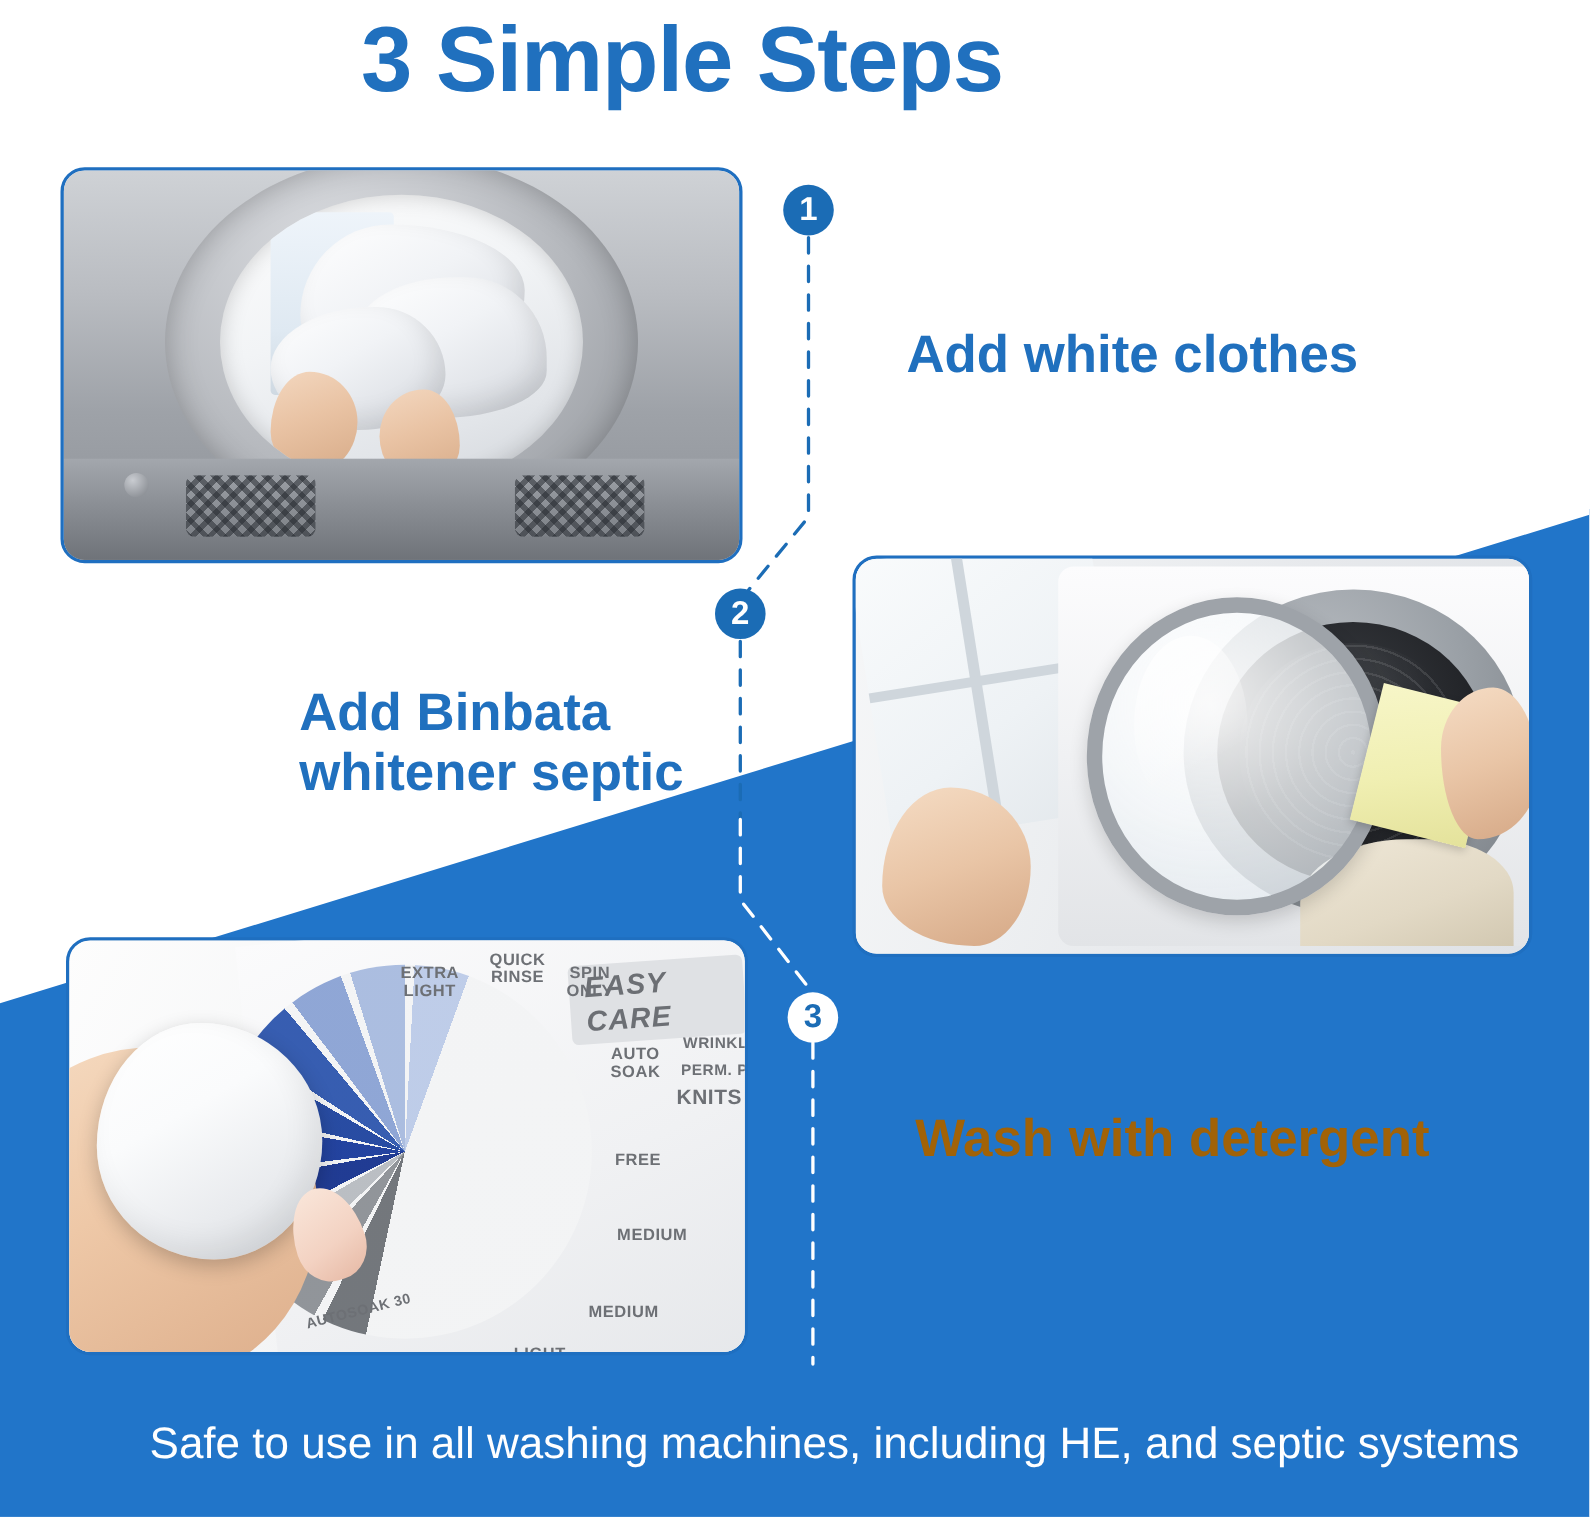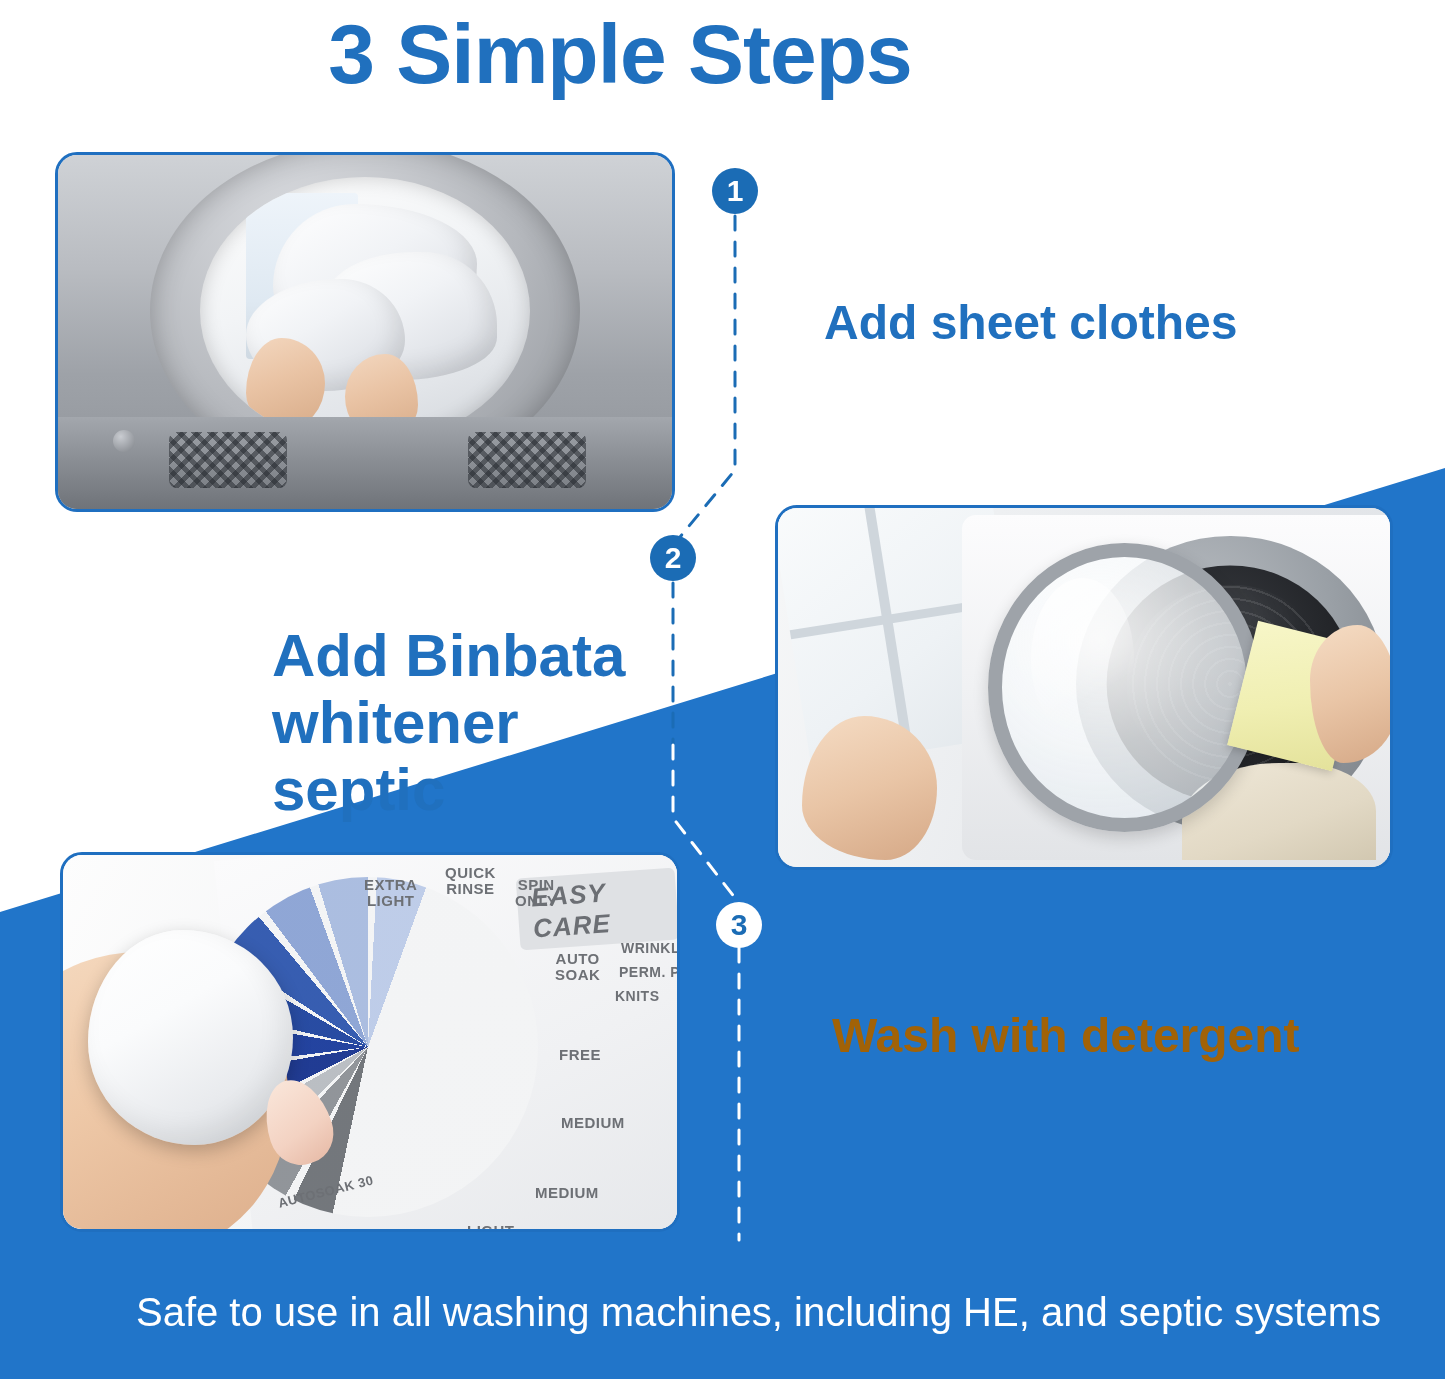--- a/index.html
+++ b/index.html
@@ -290,21 +290,21 @@
   #badge-1 { left: 712px; top: 168px; }
   #badge-2 { left: 650px; top: 535px; }
   #badge-3 { left: 716px; top: 902px; }
 
   
   .connector { position:absolute; left:0; top:0; width:1445px; height:1379px; z-index:11; pointer-events:none; }
 
   
   .caption { position:absolute; z-index:10; font-weight:bold; white-space:nowrap; }
   #cap-1 { left: 824px;  top: 295px;  font-size: 48px; color:#2070be; }
-  #cap-2 { left: 272px;  top: 622px;  font-size: 60px; color:#2070be; line-height: 1.12; white-space: normal; width: 420px;}
+  #cap-2 { left: 272px;  top: 622px;  font-size: 48px; color:#2070be; line-height: 1.12; white-space: normal; width: 420px;}
   #cap-3 { left: 832px;  top: 1008px; font-size: 48px; color:#a16207; }
 
   #footer-note {
     position:absolute; left:0; top:1290px; width:1445px;
     text-align:center; font-size: 40px; color:#ffffff; z-index: 12;
     white-space:nowrap;
     margin-left:36px;
   }
 </style>
 </head>
@@ -359,21 +359,21 @@
       <div class="p3-panel"></div>
       <div class="p3-dialwheel"></div>
 
       <div class="p3-easycare" style="left:455px; top:18px;">EASY CARE</div>
 
       <div class="p3-lbl" style="left:301px; top:22px;">EXTRA<br>LIGHT</div>
       <div class="p3-lbl" style="left:382px; top:10px;">QUICK<br>RINSE</div>
       <div class="p3-lbl" style="left:452px; top:22px;">SPIN<br>ONLY</div>
       <div class="p3-lbl" style="left:558px; top:86px; font-size:14px;">WRINKLE FREE</div>
       <div class="p3-lbl" style="left:556px; top:110px; font-size:14px;">PERM. PRESS</div>
-      <div class="p3-lbl" style="left:552px; top:134px; font-size:14px;">KNITS</div>
+      <div class="p3-lbl" style="left:552px; top:134px; font-size:19px;">KNITS</div>
       <div class="p3-lbl" style="left:492px; top:96px;">AUTO<br>SOAK</div>
       <div class="p3-lbl" style="left:496px; top:192px;">FREE</div>
       <div class="p3-lbl" style="left:498px; top:260px;">MEDIUM</div>
       <div class="p3-lbl" style="left:472px; top:330px;">MEDIUM</div>
       <div class="p3-lbl" style="left:404px; top:368px;">LIGHT</div>
       <div class="p3-lbl" style="left:214px; top:330px; transform:rotate(-14deg); font-size:13px;">AUTOSOAK 30</div>
 
       <div class="p3-thumb"></div>
       <div class="p3-knob"></div>
       <div class="p3-nail"></div>
@@ -388,21 +388,21 @@
 
     <path d="M673 745 L673 818 L739 903" fill="none" stroke="#ffffff" stroke-width="3" stroke-dasharray="14 12" stroke-linecap="round"></path>
 
     <path d="M739 948 L739 1240" fill="none" stroke="#ffffff" stroke-width="3" stroke-dasharray="14 12" stroke-linecap="round"></path>
   </svg>
 
   <div class="badge filled" id="badge-1">1</div>
   <div class="badge filled" id="badge-2">2</div>
   <div class="badge outline" id="badge-3">3</div>
 
-  <div class="caption" id="cap-1">Add sheet clothes</div>
+  <div class="caption" id="cap-1">Add white clothes</div>
   <div class="caption" id="cap-2">
     <span>Add Binbata</span><br>
     <span>whitener septic</span>
   </div>
   <div class="caption" id="cap-3">Wash with detergent</div>
 
   <div id="footer-note">Safe to use in all washing machines, including HE, and septic systems</div>
 
 </div>
 

